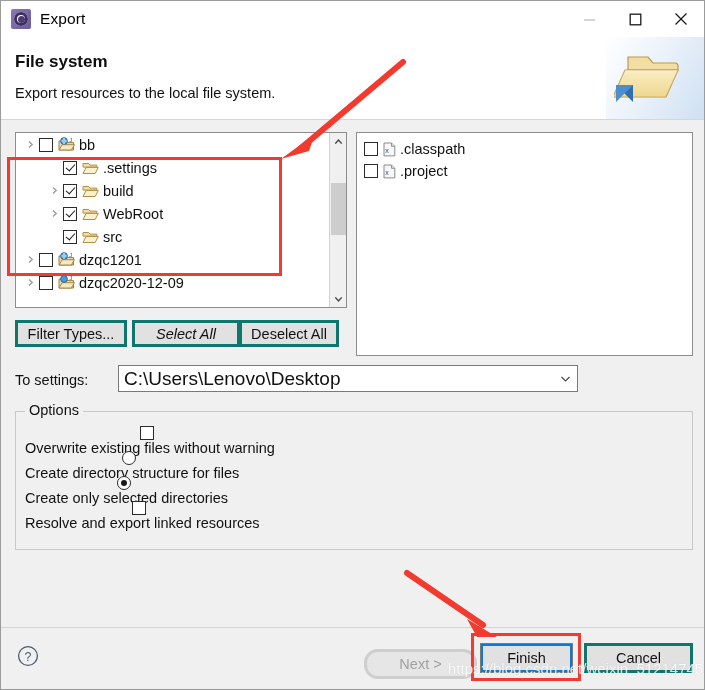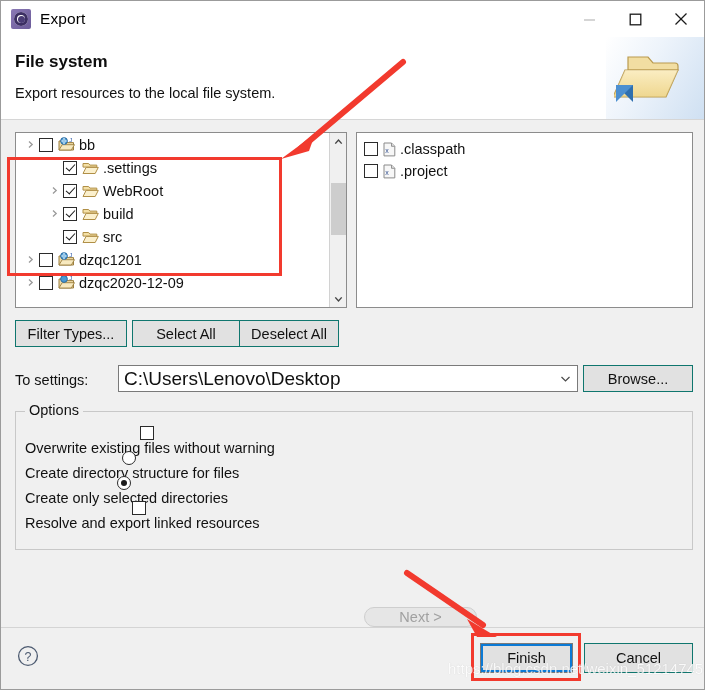--- a/index.html
+++ b/index.html
@@ -32,21 +32,21 @@
   .hdr-art{position:absolute;right:0;top:0;width:98px;height:82px;
            background:linear-gradient(120deg,#ffffff 0%,#eef4fb 40%,#cfe0f2 100%);}
   .hdr-art svg{position:absolute;right:4px;top:8px;}
 
   
   .body{position:absolute;left:0;top:119px;width:703px;height:507px;background:#f0f0f0;}
 
   
   .pane{position:absolute;background:#ffffff;border:1px solid #8c8c8c;box-sizing:border-box;}
   #tree-pane{left:14px;top:12px;width:332px;height:176px;overflow:hidden;}
-  #file-pane{left:355px;top:12px;width:337px;height:176px;}
+  #file-pane{left:355px;top:12px;width:337px;height:224px;}
 
   .tree-list{position:absolute;left:0;top:0;width:314px;height:174px;overflow:hidden;}
   .trow{display:flex;align-items:center;height:23px;padding-left:6px;font-size:14.5px;color:#111;white-space:nowrap;}
   .exp{width:17px;height:23px;display:flex;align-items:center;justify-content:center;flex:none;}
   .exp svg{display:block;}
   .indent{width:24px;flex:none;}
 
   .cb{width:14px;height:14px;border:1px solid #2b2b2b;background:#fff;flex:none;
       position:relative;margin-right:5px;box-sizing:border-box;}
   .cb.checked::after{content:"";position:absolute;left:3.5px;top:0.5px;width:4px;height:8px;
@@ -58,28 +58,28 @@
   
   .vscroll{position:absolute;right:0;top:0;width:17px;height:174px;background:#f0f0f0;
            border-left:1px solid #d2d2d2;box-sizing:border-box;}
   .sb-arrow{width:17px;height:17px;display:flex;align-items:center;justify-content:center;}
   .sb-thumb{position:absolute;left:1px;width:15px;background:#cdcdcd;}
 
   .flist{position:absolute;left:0;top:0;right:0;bottom:0;padding:5px 0 0 7px;}
   .frow{display:flex;align-items:center;height:22px;font-size:14.5px;color:#111;}
 
   
-  .btn{background:#e1e1e1;border:1px solid #0f766e;font-family:"Liberation Sans",sans-serif;
+  .btn{background:#e1e1e1;border:3px solid #0f766e;font-family:"Liberation Sans",sans-serif;
        font-size:14.5px;color:#111;box-sizing:border-box;display:flex;align-items:center;
        justify-content:center;padding:0;}
   .btn.disabled{color:#a0a0a0;background:#e6e6e6;border-color:#cecece;}
   .btn.focused{border:1px solid #7a7a7a;box-shadow:inset 0 0 0 2px #0b7ad6, inset 0 0 0 3px #e1e1e1;}
 
   #filter-types-button{position:absolute;left:14px;top:200px;width:112px;height:27px;}
-  #select-all-button{position:absolute;left:131px;top:200px;width:108px;height:27px;}
+  #select-all-button{position:absolute;left:131px;top:200px;width:108px;height:27px;font-style:italic;}
   #deselect-all-button{position:absolute;left:238px;top:200px;width:100px;height:27px;}
 
   .todir-label{position:absolute;left:14px;top:252px;font-size:14.5px;color:#111;}
   #directory-combo{position:absolute;left:117px;top:245px;width:460px;height:27px;background:#fff;
         border:1px solid #7a7a7a;box-sizing:border-box;display:flex;align-items:center;}
   #directory-combo .val{flex:1;padding-left:5px;font-size:19px;color:#111;white-space:nowrap;overflow:hidden;}
   #directory-combo .chev{width:24px;display:flex;align-items:center;justify-content:center;}
   #browse-button{position:absolute;left:582px;top:245px;width:110px;height:27px;}
 
   
@@ -92,21 +92,21 @@
          flex:none;margin-right:6px;position:relative;box-sizing:border-box;}
   .radio.sel::after{content:"";position:absolute;left:3px;top:3px;width:6px;height:6px;
          border-radius:50%;background:#1b1b1b;}
   .opt .cb{margin-right:6px;}
 
   
   .footer{position:absolute;left:0;top:626px;width:703px;height:62px;background:#f0f0f0;
           border-top:1px solid #d4d4d4;box-sizing:border-box;}
   #help-icon{position:absolute;left:16px;top:644px;}
   #back-button{position:absolute;left:247px;top:666px;width:113px;height:14px;margin-top:41px;}
-  #next-button{position:absolute;left:363px;top:606px;width:113px;height:20px;border-radius:14px;}
+  #next-button{position:absolute;left:363px;top:648px;width:113px;height:30px;border-radius:14px;}
   #finish-button{position:absolute;left:479px;top:642px;width:93px;height:30px;}
   #cancel-button{position:absolute;left:583px;top:642px;width:109px;height:30px;}
 
   
   .anno-box{position:absolute;border:3px solid #f23a2e;box-sizing:border-box;pointer-events:none;}
   #anno-box-tree{left:6px;top:156px;width:275px;height:119px;}
   #anno-box-finish{left:470px;top:632px;width:110px;height:48px;}
   .anno-arrow{position:absolute;pointer-events:none;}
   #anno-arrow-tree{left:270px;top:55px;}
   #anno-arrow-finish{left:400px;top:566px;}
@@ -208,38 +208,38 @@
                 <polyline points="3,1.5 6.2,4.5 3,7.5" fill="none" stroke="#9a9a9a" stroke-width="1.3"></polyline>
               </svg>
             </span>
           <span class="cb checked"></span>
           <span class="icn">
             <svg width="17" height="14" viewBox="0 0 17 14">
                 <path d="M1 2.5 h5.6 l1.3 1.6 h6.9 v2 h-13.8 z" fill="#f4e0a6" stroke="#b08f46" stroke-width="1"></path>
                 <path d="M1 12.5 l3.1-6.1 h12.2 l-3.1 6.1 z" fill="#fbf0cd" stroke="#b08f46" stroke-width="1"></path>
               </svg>
           </span>
-          <span>WebRoot</span>
+          <span>build</span>
         </div>
 
         <div class="trow">
           <span class="indent"></span>
           <span class="exp">
               <svg width="9" height="9" viewBox="0 0 9 9">
                 <polyline points="3,1.5 6.2,4.5 3,7.5" fill="none" stroke="#9a9a9a" stroke-width="1.3"></polyline>
               </svg>
             </span>
           <span class="cb checked"></span>
           <span class="icn">
             <svg width="17" height="14" viewBox="0 0 17 14">
                 <path d="M1 2.5 h5.6 l1.3 1.6 h6.9 v2 h-13.8 z" fill="#f4e0a6" stroke="#b08f46" stroke-width="1"></path>
                 <path d="M1 12.5 l3.1-6.1 h12.2 l-3.1 6.1 z" fill="#fbf0cd" stroke="#b08f46" stroke-width="1"></path>
               </svg>
           </span>
-          <span>build</span>
+          <span>WebRoot</span>
         </div>
 
         <div class="trow">
           <span class="indent"></span>
           <span class="exp"></span>
           <span class="cb checked"></span>
           <span class="icn">
             <svg width="17" height="14" viewBox="0 0 17 14">
                 <path d="M1 2.5 h5.6 l1.3 1.6 h6.9 v2 h-13.8 z" fill="#f4e0a6" stroke="#b08f46" stroke-width="1"></path>
                 <path d="M1 12.5 l3.1-6.1 h12.2 l-3.1 6.1 z" fill="#fbf0cd" stroke="#b08f46" stroke-width="1"></path>
@@ -335,21 +335,20 @@
 
     <div class="todir-label">To settings:</div>
     <div id="directory-combo">
       <div class="val">C:\Users\Lenovo\Desktop</div>
       <div class="chev">
         <svg width="11" height="8" viewBox="0 0 11 8">
             <polyline points="1.5,2 5.5,6 9.5,2" fill="none" stroke="#4a4a4a" stroke-width="1.2"></polyline>
           </svg>
       </div>
     </div>
-    <div class="btn" id="browse-button">Browse...</div>
 
     <div class="group"></div>
     <div class="group-title">Options</div>
 
     <div class="opt" style="top:306px;">
       <span class="cb"></span>
       <span>Overwrite existing files without warning</span>
     </div>
     <div class="opt" style="top:331px;">
       <span class="radio"></span>

